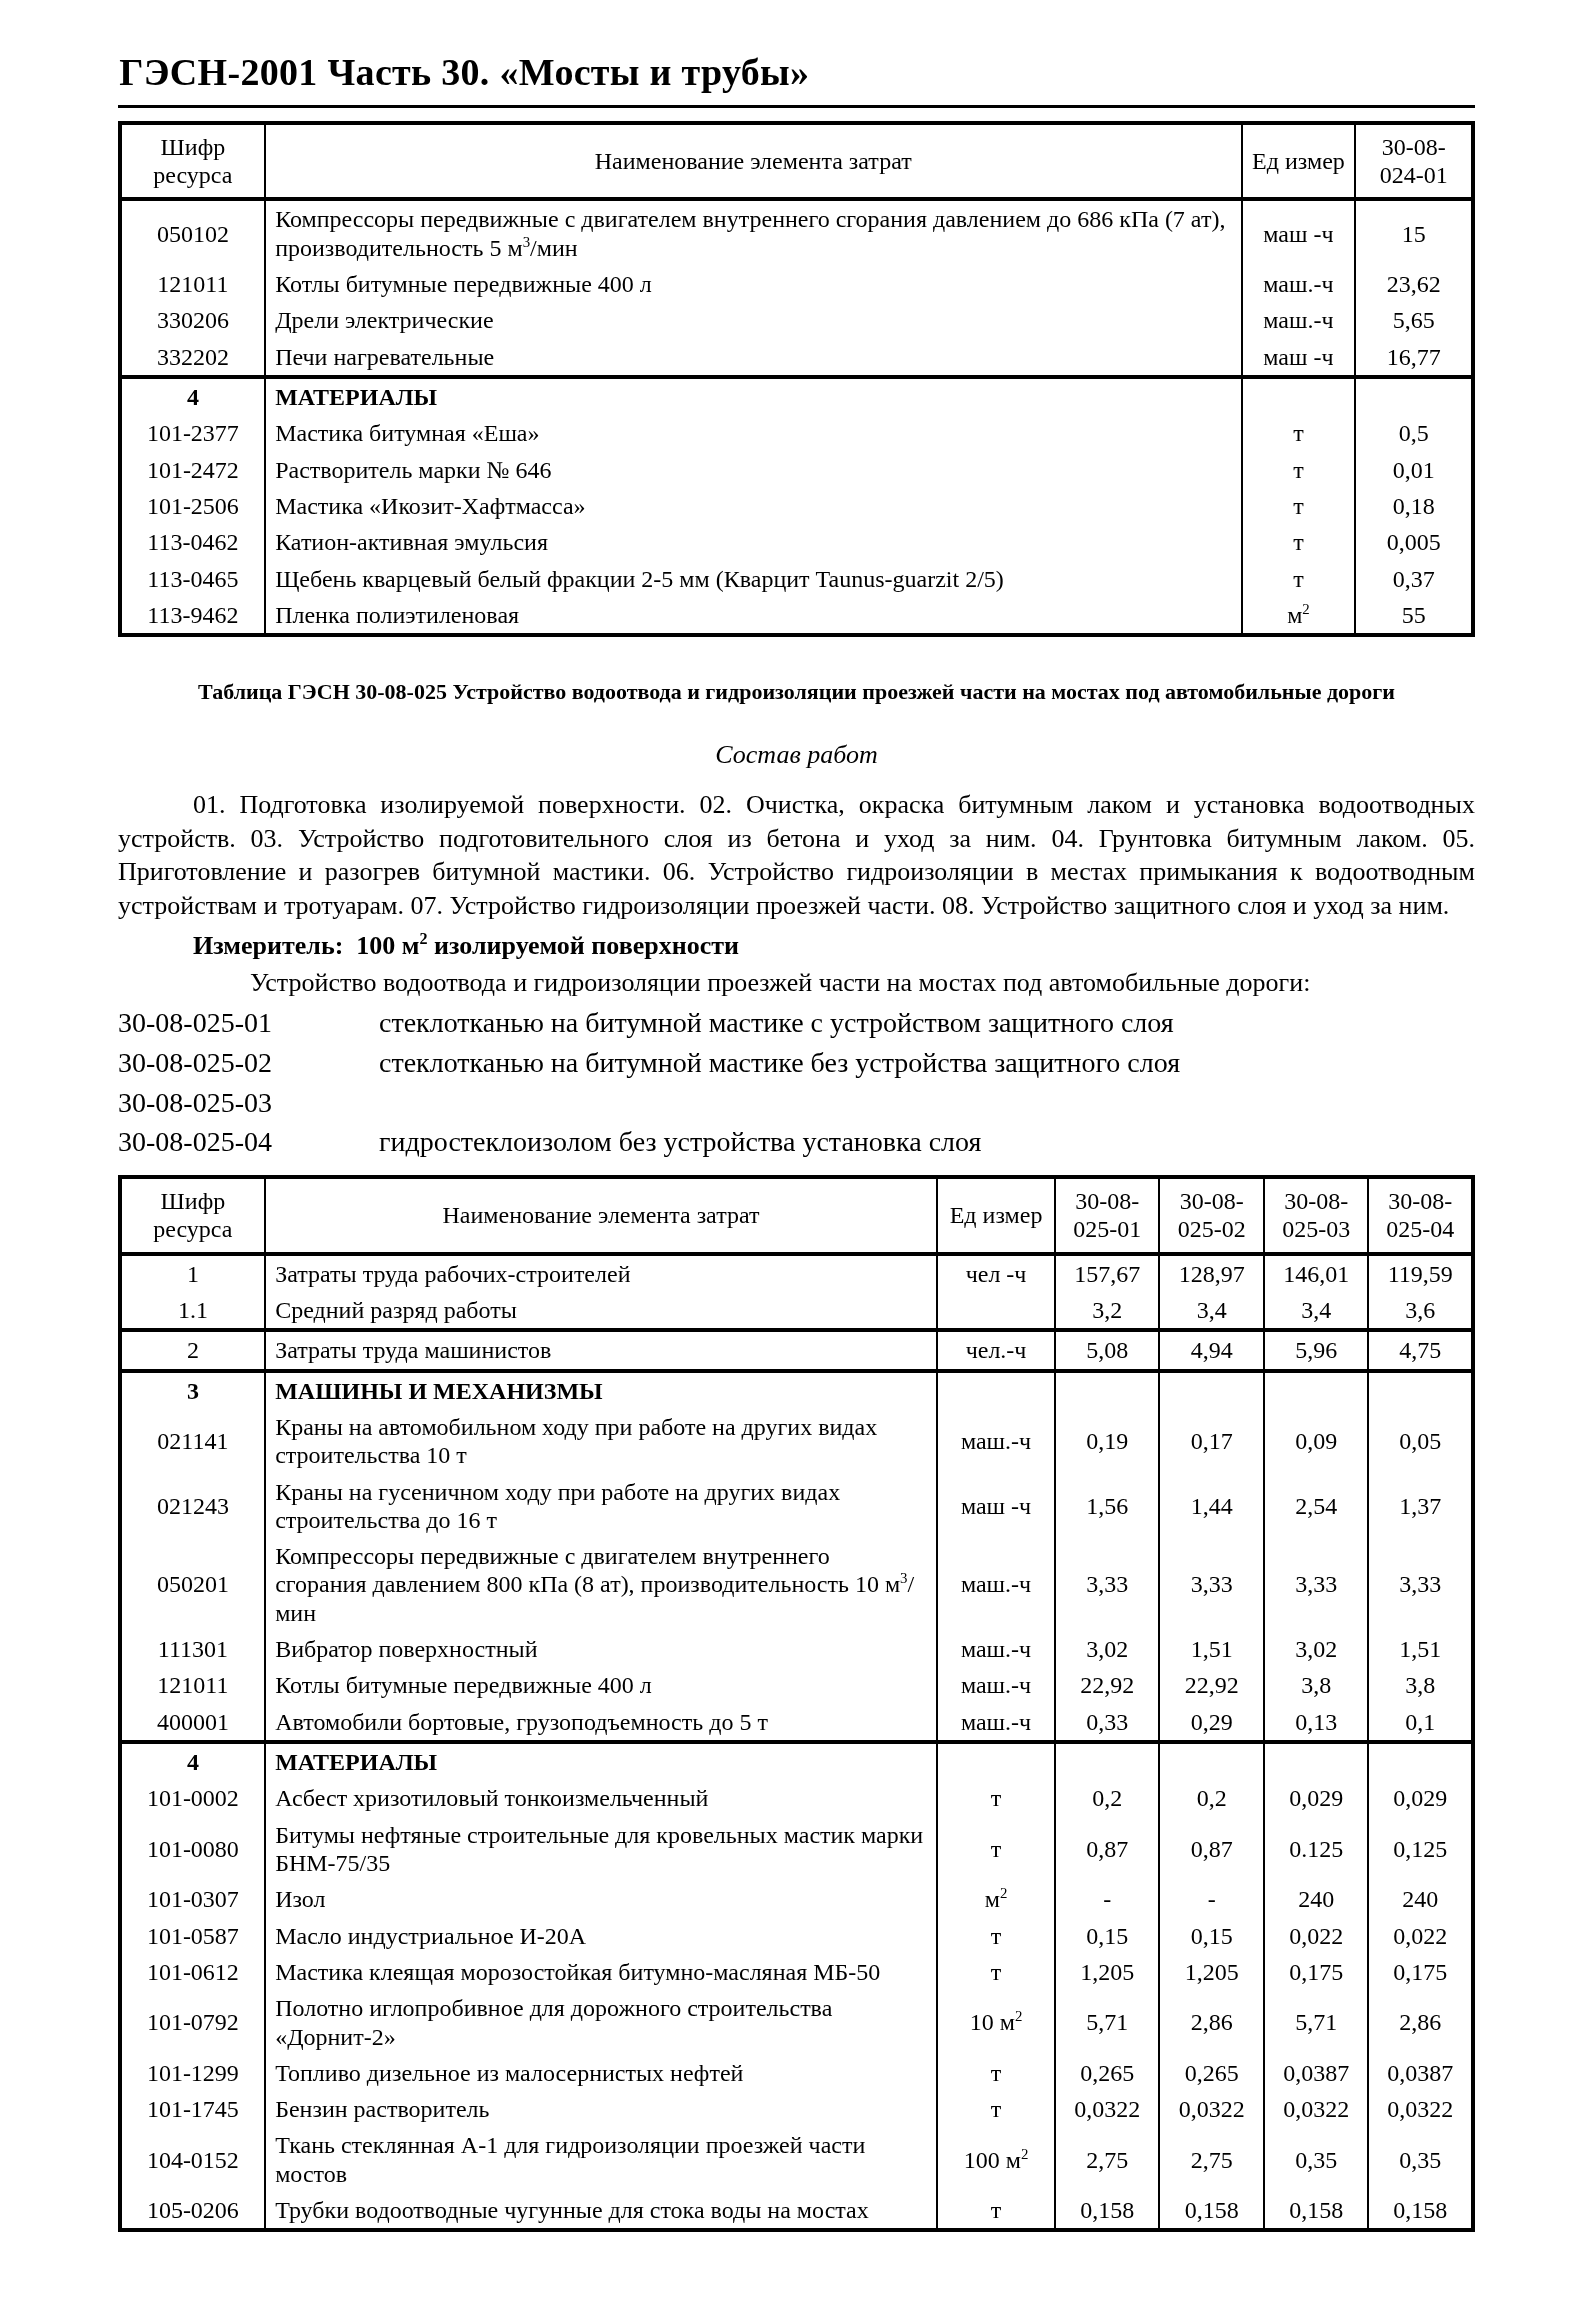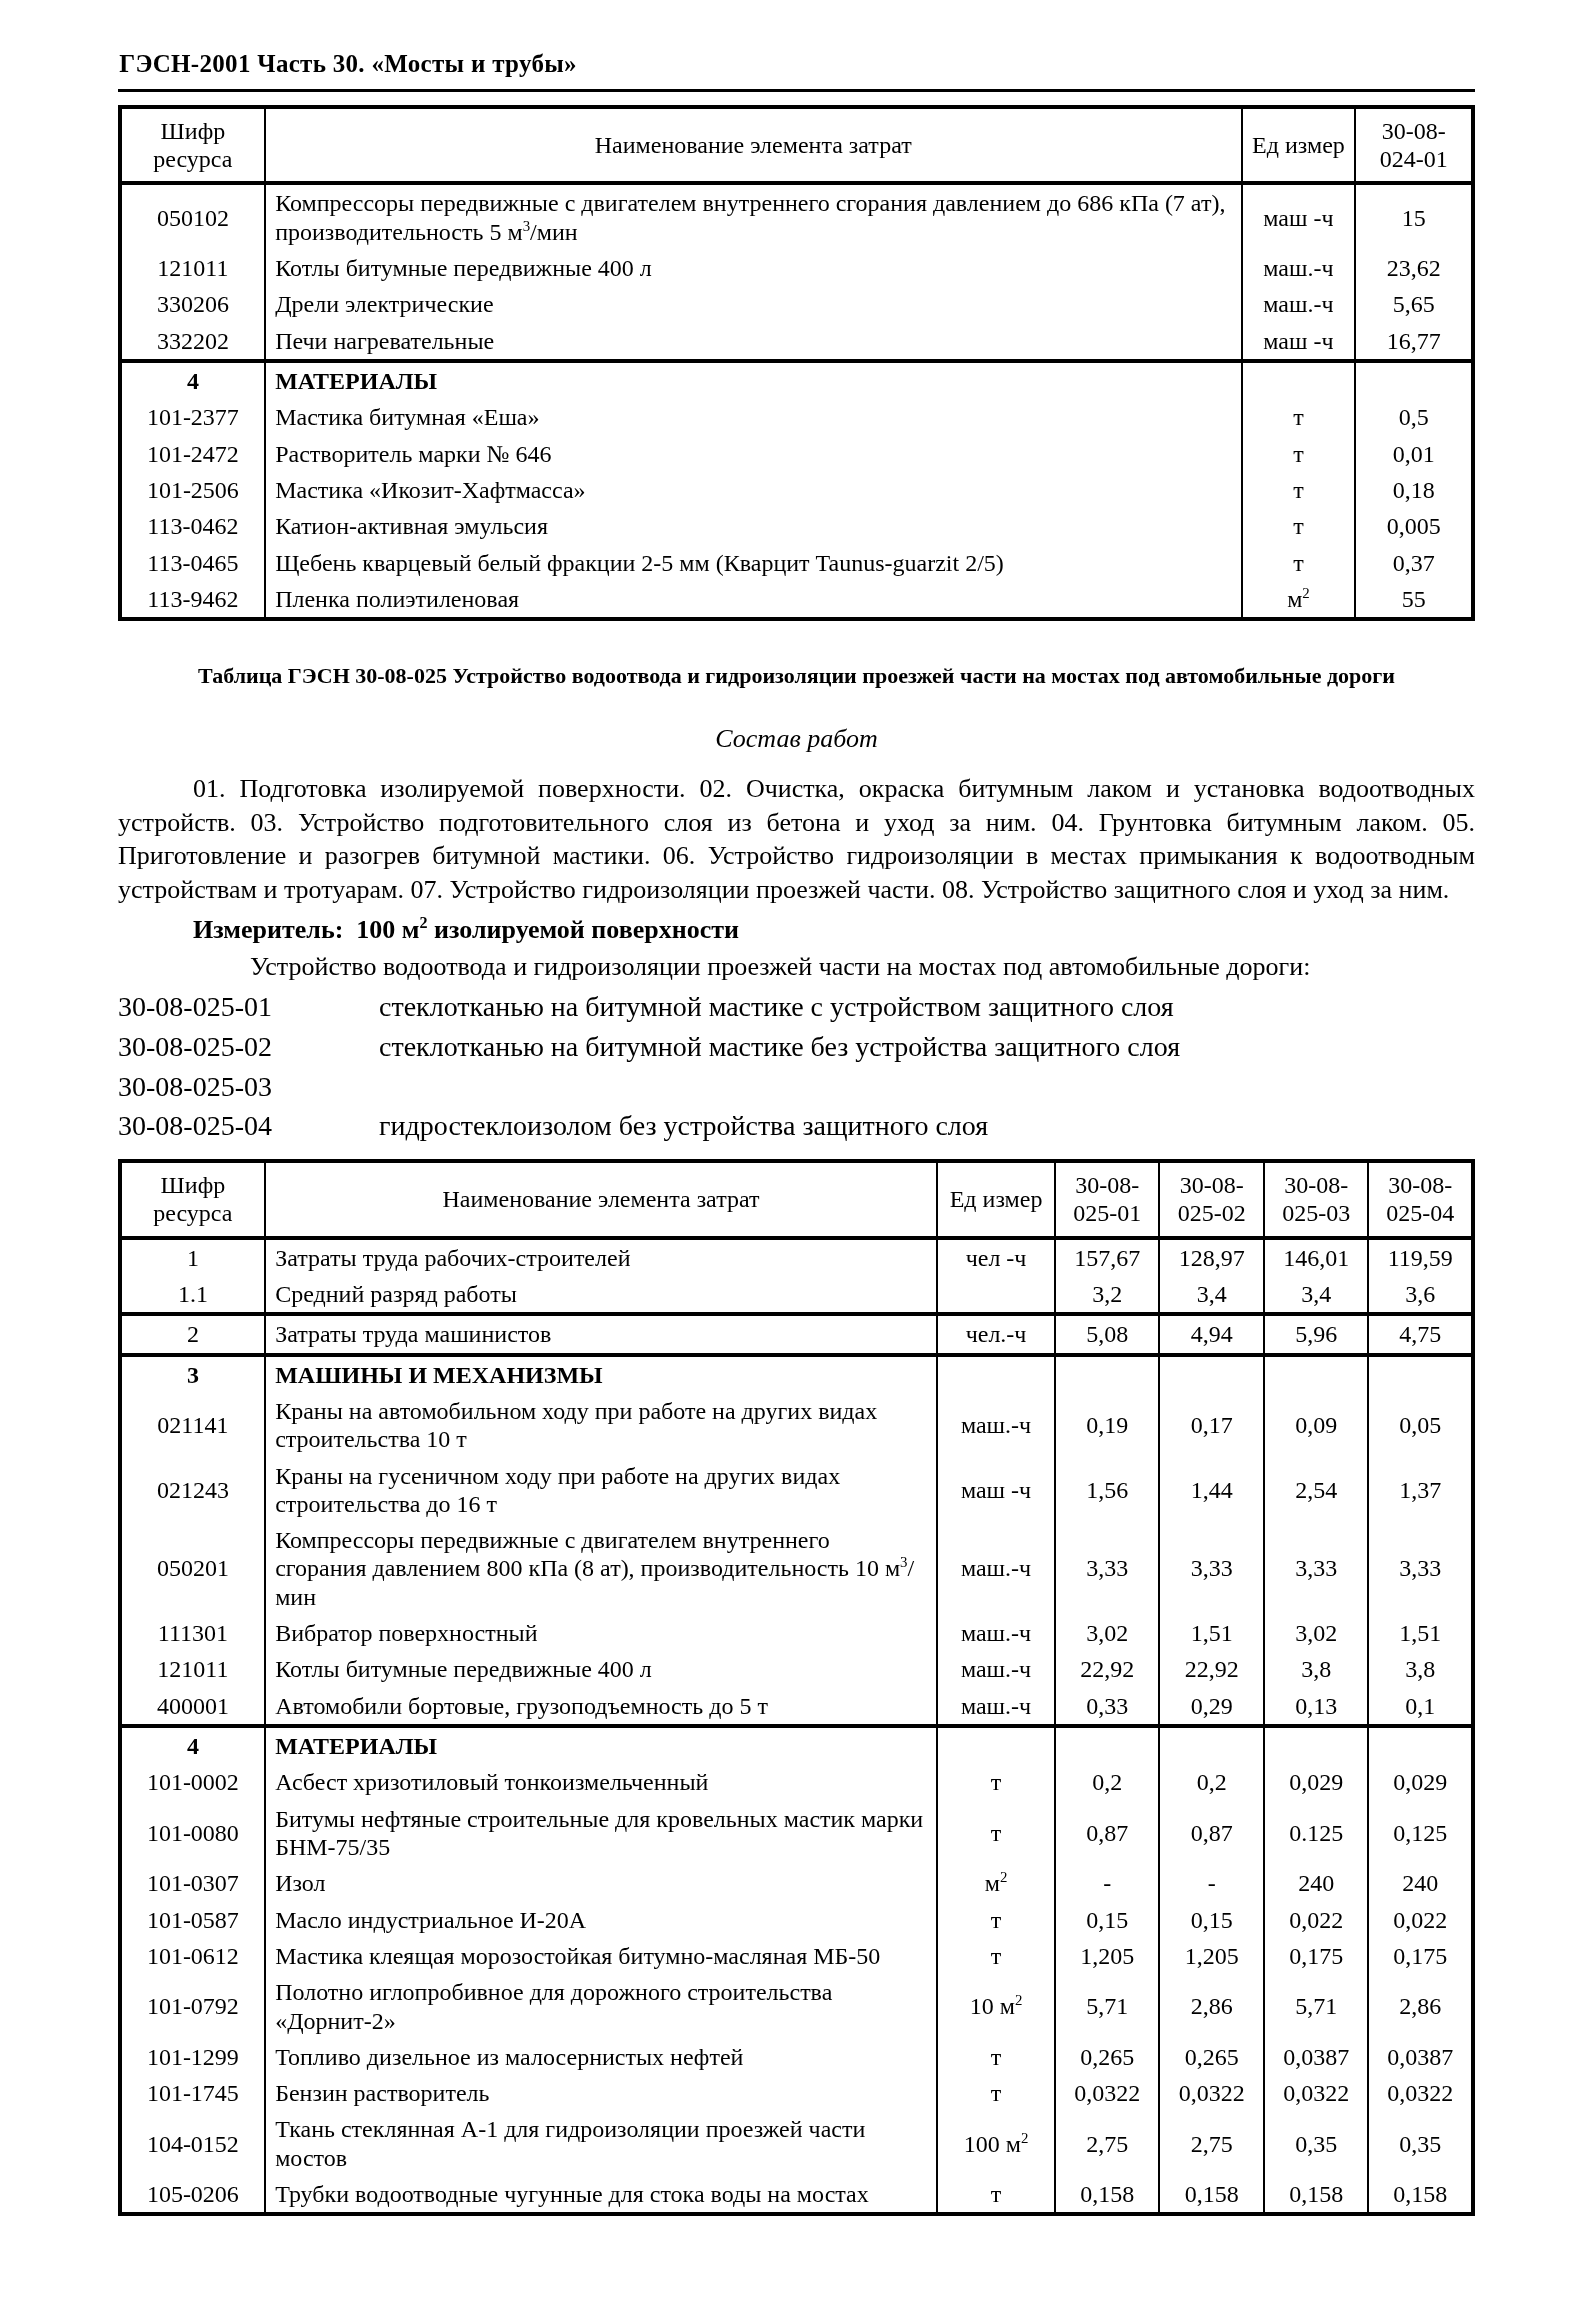--- a/index.html
+++ b/index.html
@@ -4,21 +4,21 @@
 <style>
   html,body{margin:0;padding:0;background:#ffffff;color:#000;}
   body{
     width:1590px;min-height:2307px;
     font-family:"Liberation Serif","DejaVu Serif",serif;
     -webkit-font-smoothing:antialiased;
   }
   .content{padding:50px 115px 27px 118px;}
 
   .page-header{
-    font-size:25px;font-weight:bold;letter-spacing:0.3px;
+    font-size:38px;font-weight:bold;letter-spacing:0.3px;
     padding:0 0 10.8px 1.3px;border-bottom:3.4px solid #000;
   }
 
   table.grid{
     border-collapse:collapse;width:100%;margin-top:9.4px;
     font-size:24px;line-height:1.18;table-layout:fixed;
   }
   table.grid{border:4.7px solid #000;margin-top:13px;}
   table.grid th,table.grid td{
     border-left:2.7px solid #000;border-right:2.7px solid #000;
@@ -163,21 +163,21 @@
       </div>
       <div class="variant">
         <span class="vcode">30-08-025-02</span>
         <span class="vdesc">стеклотканью на битумной мастике без устройства защитного слоя</span>
       </div>
       <div class="variant">
         <span class="vcode">30-08-025-03</span>
       </div>
       <div class="variant">
         <span class="vcode">30-08-025-04</span>
-        <span class="vdesc">гидростеклоизолом без устройства защитного слоя</span>
+        <span class="vdesc">гидростеклоизолом без устройства установка слоя</span>
       </div>
     </div>
 
   <table class="grid t025">
     <colgroup>
       <col style="width:10.7%">
         <col style="width:49.7%">
         <col style="width:8.7%">
       <col style="width:7.725%">
         <col style="width:7.725%">

